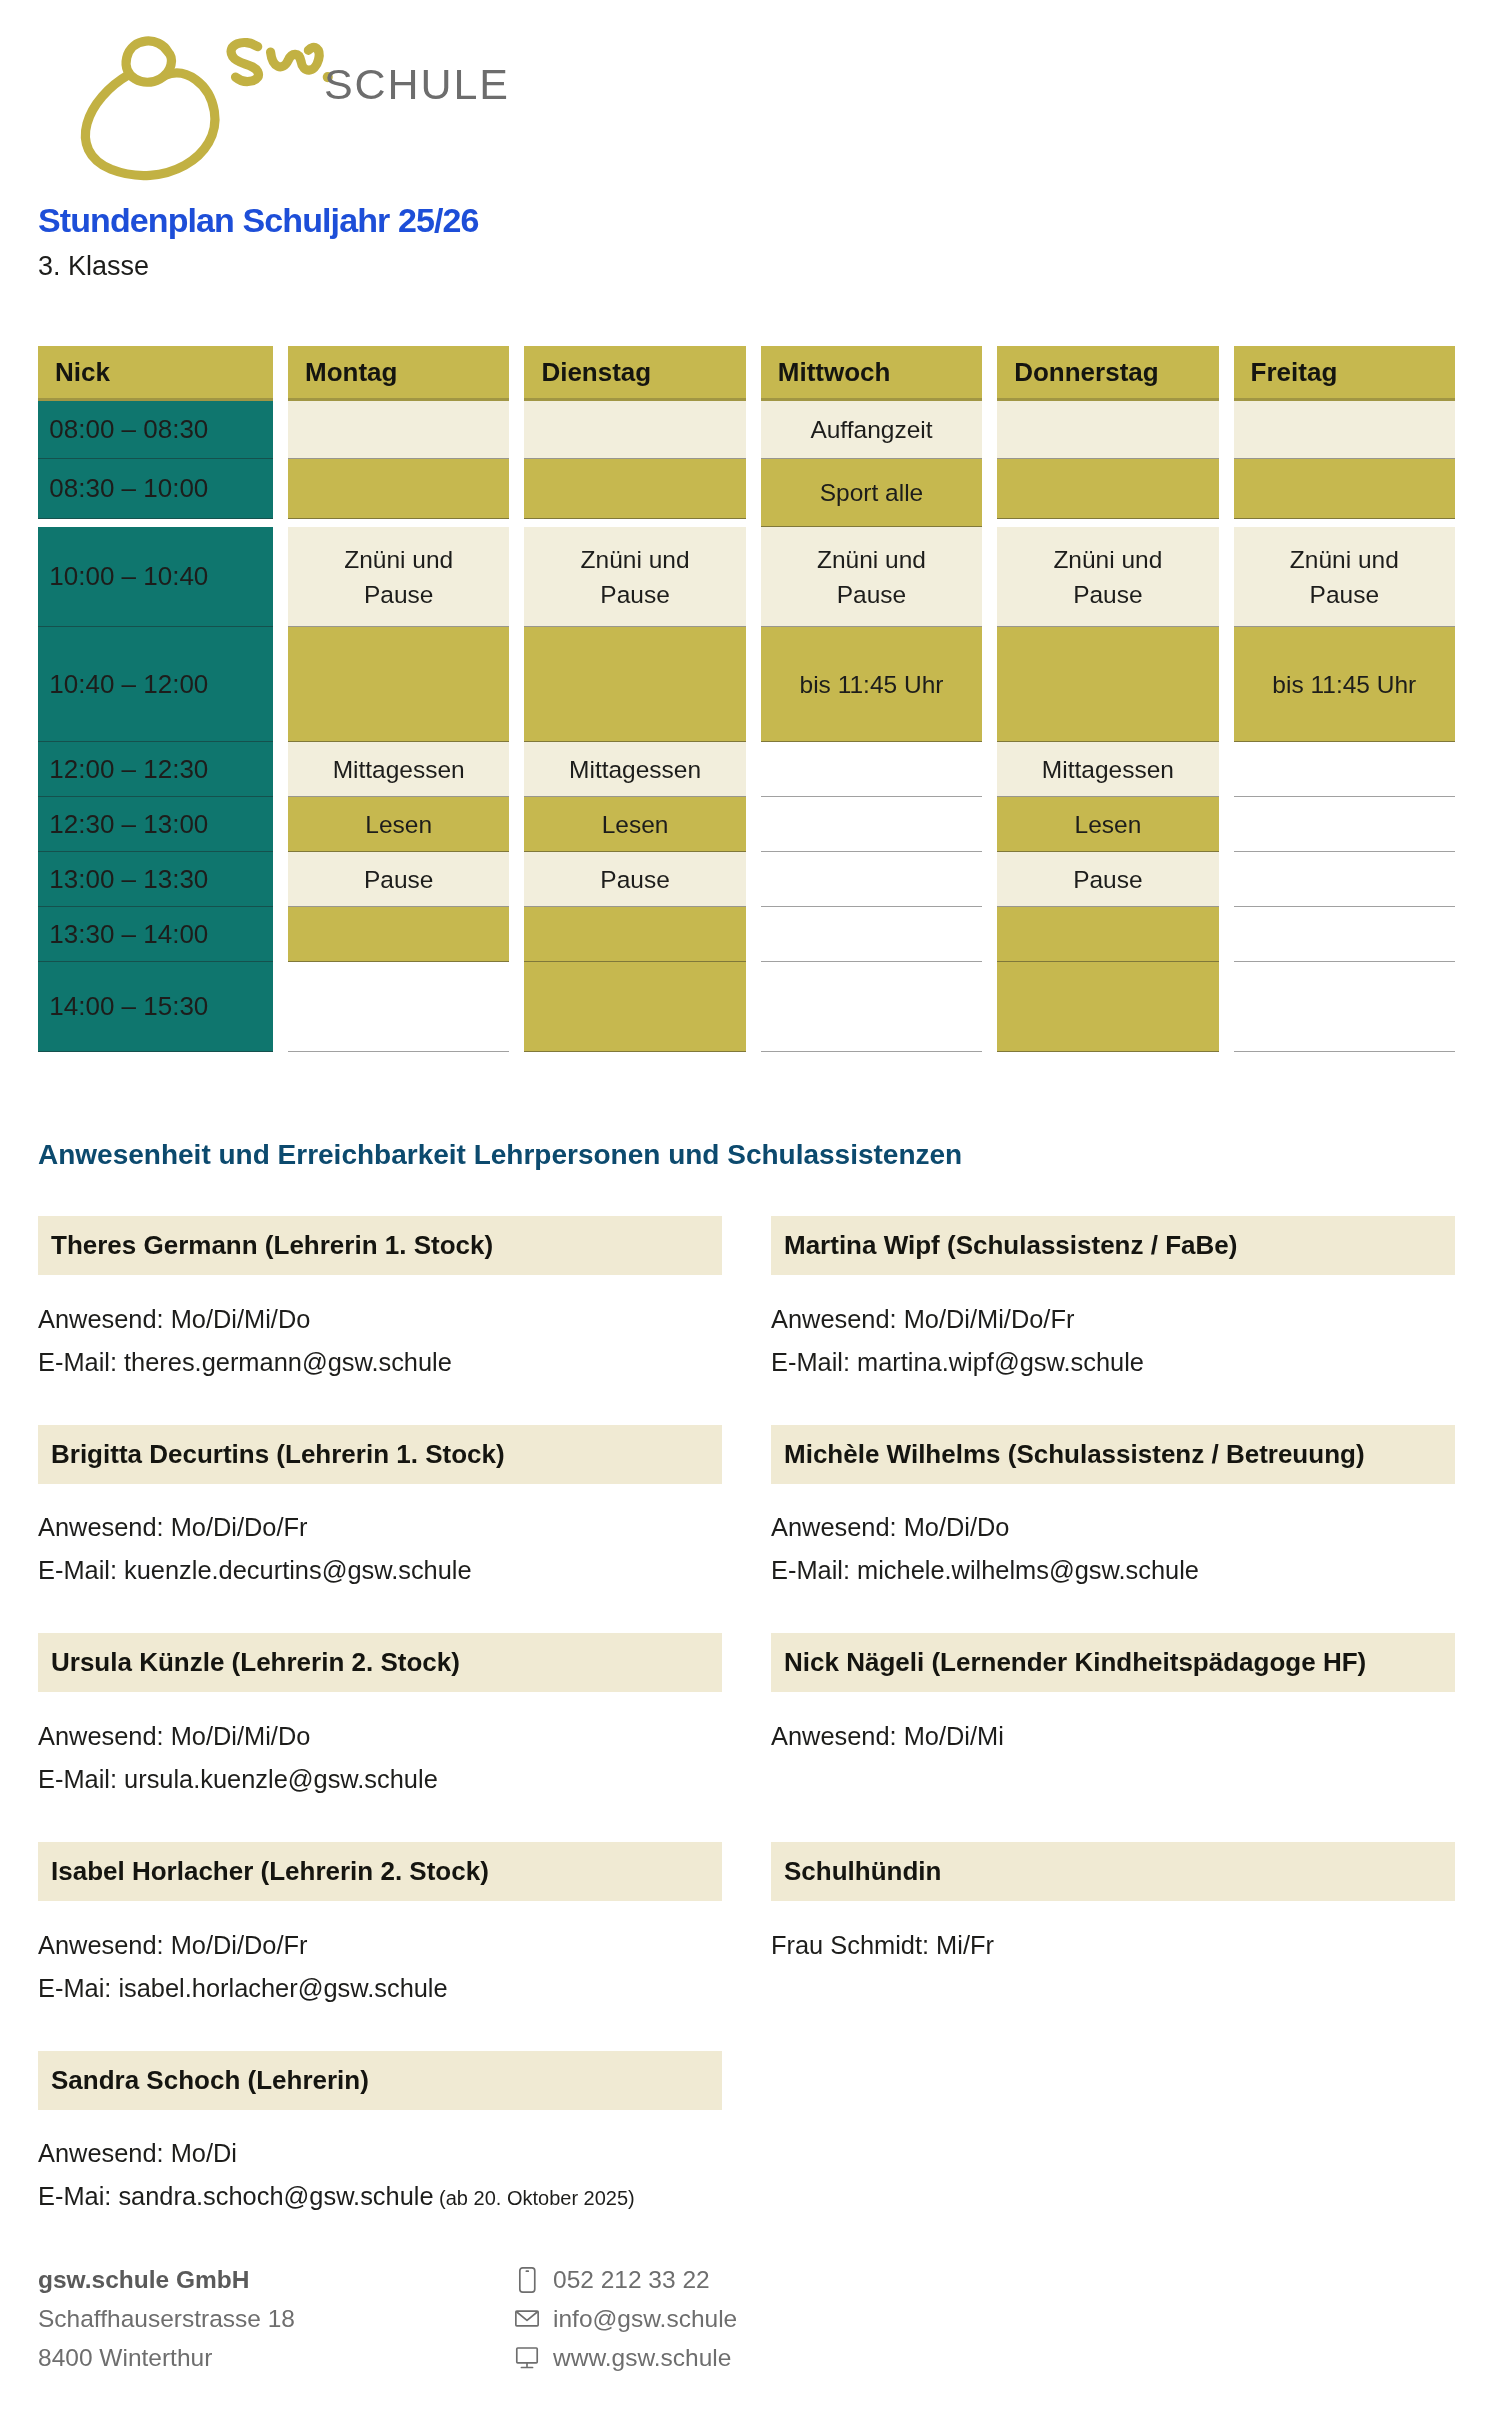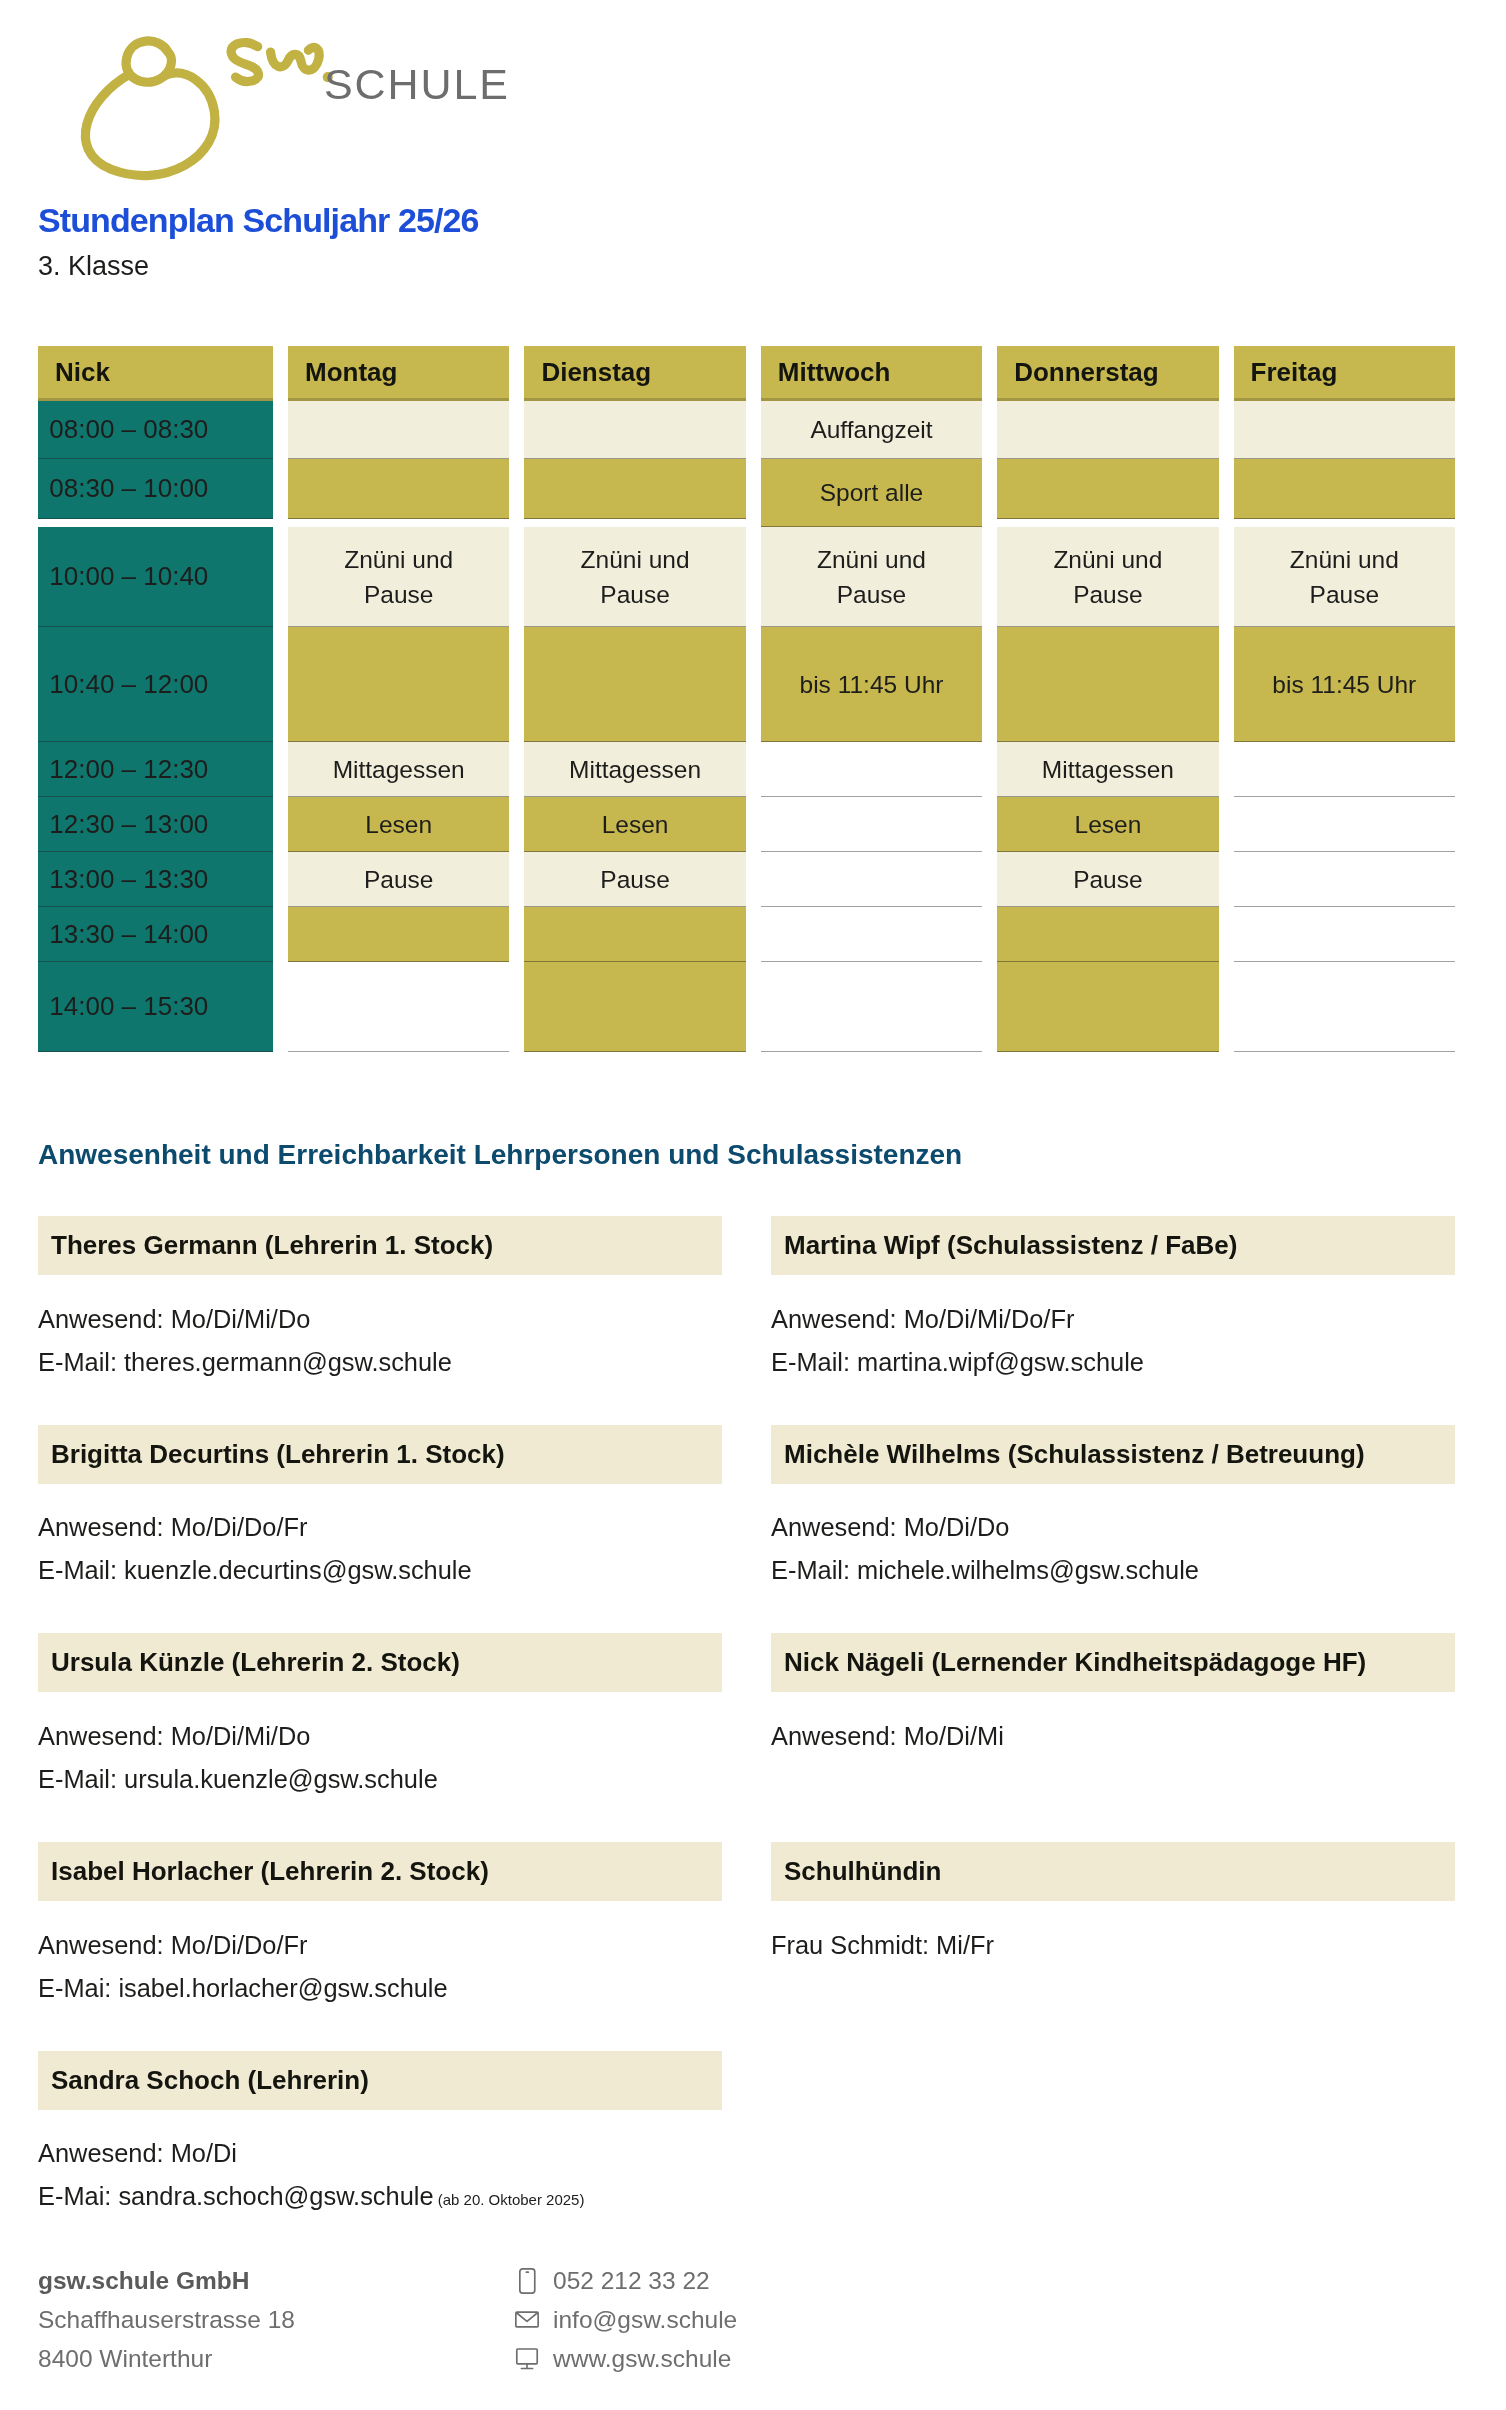--- a/index.html
+++ b/index.html
@@ -34,21 +34,21 @@
   .tt-cell{justify-content:center;text-align:center;font-size:24.5px;padding:0 22.6px;line-height:35px;}
   .fill-olive{background:#c6b84f;}
   .fill-cream{background:#f2eedc;text-align:center;}
   .fill-none{background:#ffffff;}
 
   
   .staff-heading{margin-top:87px;font-size:28px;font-weight:bold;color:#0c4a6e;}
   .cards{margin-top:45px;display:grid;grid-template-columns:1fr 1fr;column-gap:49px;row-gap:41px;}
   .card-band{background:#f0ead3;padding:14px 13px;font-size:26px;font-weight:bold;color:#151510;}
   .card-body{margin-top:22.6px;font-size:25.4px;line-height:43px;}
-  .card-note{font-size:15px;}
+  .card-note{font-size:20px;}
 
   
   .footer{margin-top:40px;display:flex;color:#6e6e6e;font-size:24.5px;line-height:39px;}
   .f-left{width:476px;}
   .f-company{font-weight:bold;color:#5a5a5a;}
   .f-contact-row{display:flex;align-items:center;gap:13px;}
   .f-icon{display:inline-flex;width:26px;justify-content:center;}
   .f-icon svg{stroke:#6e6e6e;fill:none;stroke-width:1.8;stroke-linecap:round;stroke-linejoin:round;}
 </style>
 </head>

